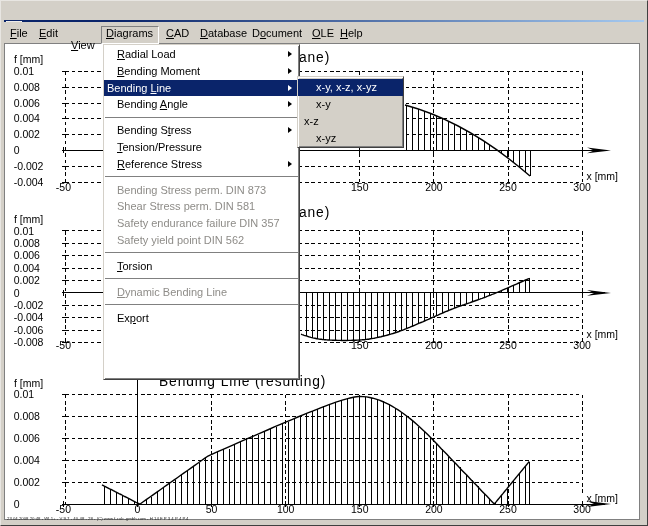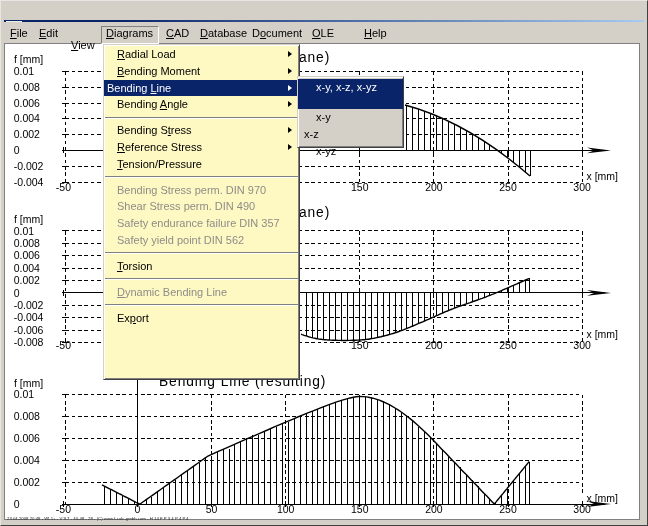--- a/index.html
+++ b/index.html
@@ -336,51 +336,51 @@
 <div style="position:absolute;left:4px;top:22px;width:640px;height:20.5px;background:#d4d0c8;font:11px 'Liberation Sans', sans-serif;color:#000;z-index:5">
     <span style="position:absolute;left:96.5px;top:3.5px;width:56px;height:16px;border:1px solid;border-color:#808080 #fff #fff #808080"></span>
     <span style="position:absolute;left:6px;top:5px"><u>F</u>ile</span>
     <span style="position:absolute;left:35px;top:5px"><u>E</u>dit</span>
     <span style="position:absolute;left:67px;top:17px"><u>V</u>iew</span>
     <span style="position:absolute;left:102px;top:5px"><u>D</u>iagrams</span>
     <span style="position:absolute;left:162px;top:5px"><u>C</u>AD</span>
     <span style="position:absolute;left:196px;top:5px"><u>D</u>atabase</span>
     <span style="position:absolute;left:248px;top:5px">D<u>o</u>cument</span>
     <span style="position:absolute;left:308px;top:5px"><u>O</u>LE</span>
-    <span style="position:absolute;left:360px;top:5px"><u>H</u>elp</span>
+    <span style="position:absolute;left:336px;top:5px"><u>H</u>elp</span>
   </div>
-<div style="position:absolute;left:103px;top:43.5px;width:197px;height:336.5px;background:#fef9c3;border:1px solid;border-color:#d4d0c8 #404040 #404040 #d4d0c8;box-shadow:inset 1px 1px 0 #fff, inset -1px -1px 0 #808080;font:11px 'Liberation Sans', sans-serif;z-index:20;box-sizing:border-box;padding-top:1.8px">
+<div style="position:absolute;left:103px;top:43.5px;width:197px;height:336.5px;background:#ffffff;border:1px solid;border-color:#d4d0c8 #404040 #404040 #d4d0c8;box-shadow:inset 1px 1px 0 #fff, inset -1px -1px 0 #808080;font:11px 'Liberation Sans', sans-serif;z-index:20;box-sizing:border-box;padding-top:1.8px">
     <div style="position:relative;height:16.7px;line-height:16.7px;padding-left:13px;color:#000;white-space:nowrap"><u>R</u>adial Load<i style="position:absolute;right:7px;top:50%;margin-top:-3.5px;width:0;height:0;border-left:4px solid #000;border-top:3.5px solid transparent;border-bottom:3.5px solid transparent"></i></div>
     <div style="position:relative;height:16.7px;line-height:16.7px;padding-left:13px;color:#000;white-space:nowrap"><u>B</u>ending Moment<i style="position:absolute;right:7px;top:50%;margin-top:-3.5px;width:0;height:0;border-left:4px solid #000;border-top:3.5px solid transparent;border-bottom:3.5px solid transparent"></i></div>
     <div style="position:relative;height:16.7px;line-height:16.7px;padding-left:3px;color:#fff;background:#0a246a;white-space:nowrap">Bending <u>L</u>ine<i style="position:absolute;right:7px;top:50%;margin-top:-3.5px;width:0;height:0;border-left:4px solid #fff;border-top:3.5px solid transparent;border-bottom:3.5px solid transparent"></i></div>
     <div style="position:relative;height:16.7px;line-height:16.7px;padding-left:13px;color:#000;white-space:nowrap">Bending <u>A</u>ngle<i style="position:absolute;right:7px;top:50%;margin-top:-3.5px;width:0;height:0;border-left:4px solid #000;border-top:3.5px solid transparent;border-bottom:3.5px solid transparent"></i></div>
     <div style="height:9.3px;position:relative">
       <i style="position:absolute;left:1px;right:1px;top:3.65px;height:0;border-top:1px solid #808080;border-bottom:1px solid #fff"></i>
     </div>
     <div style="position:relative;height:16.7px;line-height:16.7px;padding-left:13px;color:#000;white-space:nowrap">Bending S<u>t</u>ress<i style="position:absolute;right:7px;top:50%;margin-top:-3.5px;width:0;height:0;border-left:4px solid #000;border-top:3.5px solid transparent;border-bottom:3.5px solid transparent"></i></div>
+    <div style="position:relative;height:16.7px;line-height:16.7px;padding-left:13px;color:#000;white-space:nowrap"><u>T</u>ension/Pressure</div>
     <div style="position:relative;height:16.7px;line-height:16.7px;padding-left:13px;color:#000;white-space:nowrap"><u>R</u>eference Stress<i style="position:absolute;right:7px;top:50%;margin-top:-3.5px;width:0;height:0;border-left:4px solid #000;border-top:3.5px solid transparent;border-bottom:3.5px solid transparent"></i></div>
-    <div style="position:relative;height:16.7px;line-height:16.7px;padding-left:13px;color:#000;white-space:nowrap"><u>T</u>ension/Pressure</div>
-    <div style="height:9.3px;position:relative">
-      <i style="position:absolute;left:1px;right:1px;top:3.65px;height:0;border-top:1px solid #808080;border-bottom:1px solid #fff"></i>
-    </div>
-    <div style="position:relative;height:16.7px;line-height:16.7px;padding-left:13px;color:#8e8c88;white-space:nowrap">Bending Stress perm. DIN 970</div>
-    <div style="position:relative;height:16.7px;line-height:16.7px;padding-left:13px;color:#8e8c88;white-space:nowrap">Shear Stress perm. DIN 490</div>
+    <div style="height:9.3px;position:relative">
+      <i style="position:absolute;left:1px;right:1px;top:3.65px;height:0;border-top:1px solid #808080;border-bottom:1px solid #fff"></i>
+    </div>
+    <div style="position:relative;height:16.7px;line-height:16.7px;padding-left:13px;color:#8e8c88;white-space:nowrap">Bending Stress perm. DIN 873</div>
+    <div style="position:relative;height:16.7px;line-height:16.7px;padding-left:13px;color:#8e8c88;white-space:nowrap">Shear Stress perm. DIN 581</div>
     <div style="position:relative;height:16.7px;line-height:16.7px;padding-left:13px;color:#8e8c88;white-space:nowrap">Safety endurance failure DIN 357</div>
     <div style="position:relative;height:16.7px;line-height:16.7px;padding-left:13px;color:#8e8c88;white-space:nowrap">Safety yield point DIN 562</div>
     <div style="height:9.3px;position:relative">
       <i style="position:absolute;left:1px;right:1px;top:3.65px;height:0;border-top:1px solid #808080;border-bottom:1px solid #fff"></i>
     </div>
     <div style="position:relative;height:16.7px;line-height:16.7px;padding-left:13px;color:#000;white-space:nowrap"><u>T</u>orsion</div>
     <div style="height:9.3px;position:relative">
       <i style="position:absolute;left:1px;right:1px;top:3.65px;height:0;border-top:1px solid #808080;border-bottom:1px solid #fff"></i>
     </div>
     <div style="position:relative;height:16.7px;line-height:16.7px;padding-left:13px;color:#8e8c88;white-space:nowrap"><u>D</u>ynamic Bending Line</div>
     <div style="height:9.3px;position:relative">
       <i style="position:absolute;left:1px;right:1px;top:3.65px;height:0;border-top:1px solid #808080;border-bottom:1px solid #fff"></i>
     </div>
     <div style="position:relative;height:16.7px;line-height:16.7px;padding-left:13px;color:#000;white-space:nowrap">Ex<u>p</u>ort</div>
   </div>
 <div style="position:absolute;left:297px;top:76px;width:107px;height:72px;background:#d4d0c8;border:1px solid;border-color:#d4d0c8 #404040 #404040 #d4d0c8;box-shadow:inset 1px 1px 0 #fff, inset -1px -1px 0 #808080;font:11px 'Liberation Sans', sans-serif;z-index:21;box-sizing:border-box;padding-top:2.2px">
-    <div style="position:relative;height:30px;line-height:17px;padding-left:18px;color:#fff;background:#0a246a;white-space:nowrap">x-y, x-z, x-yz</div>
+    <div style="position:relative;height:17px;line-height:17px;padding-left:18px;color:#fff;background:#0a246a;white-space:nowrap">x-y, x-z, x-yz</div>
     <div style="position:relative;height:17px;line-height:17px;padding-left:18px;color:#000;white-space:nowrap">x-y</div>
     <div style="position:relative;height:17px;line-height:17px;padding-left:6px;color:#000;white-space:nowrap">x-z</div>
     <div style="position:relative;height:17px;line-height:17px;padding-left:18px;color:#000;white-space:nowrap">x-yz</div>
   </div>
 
 </body></html>

